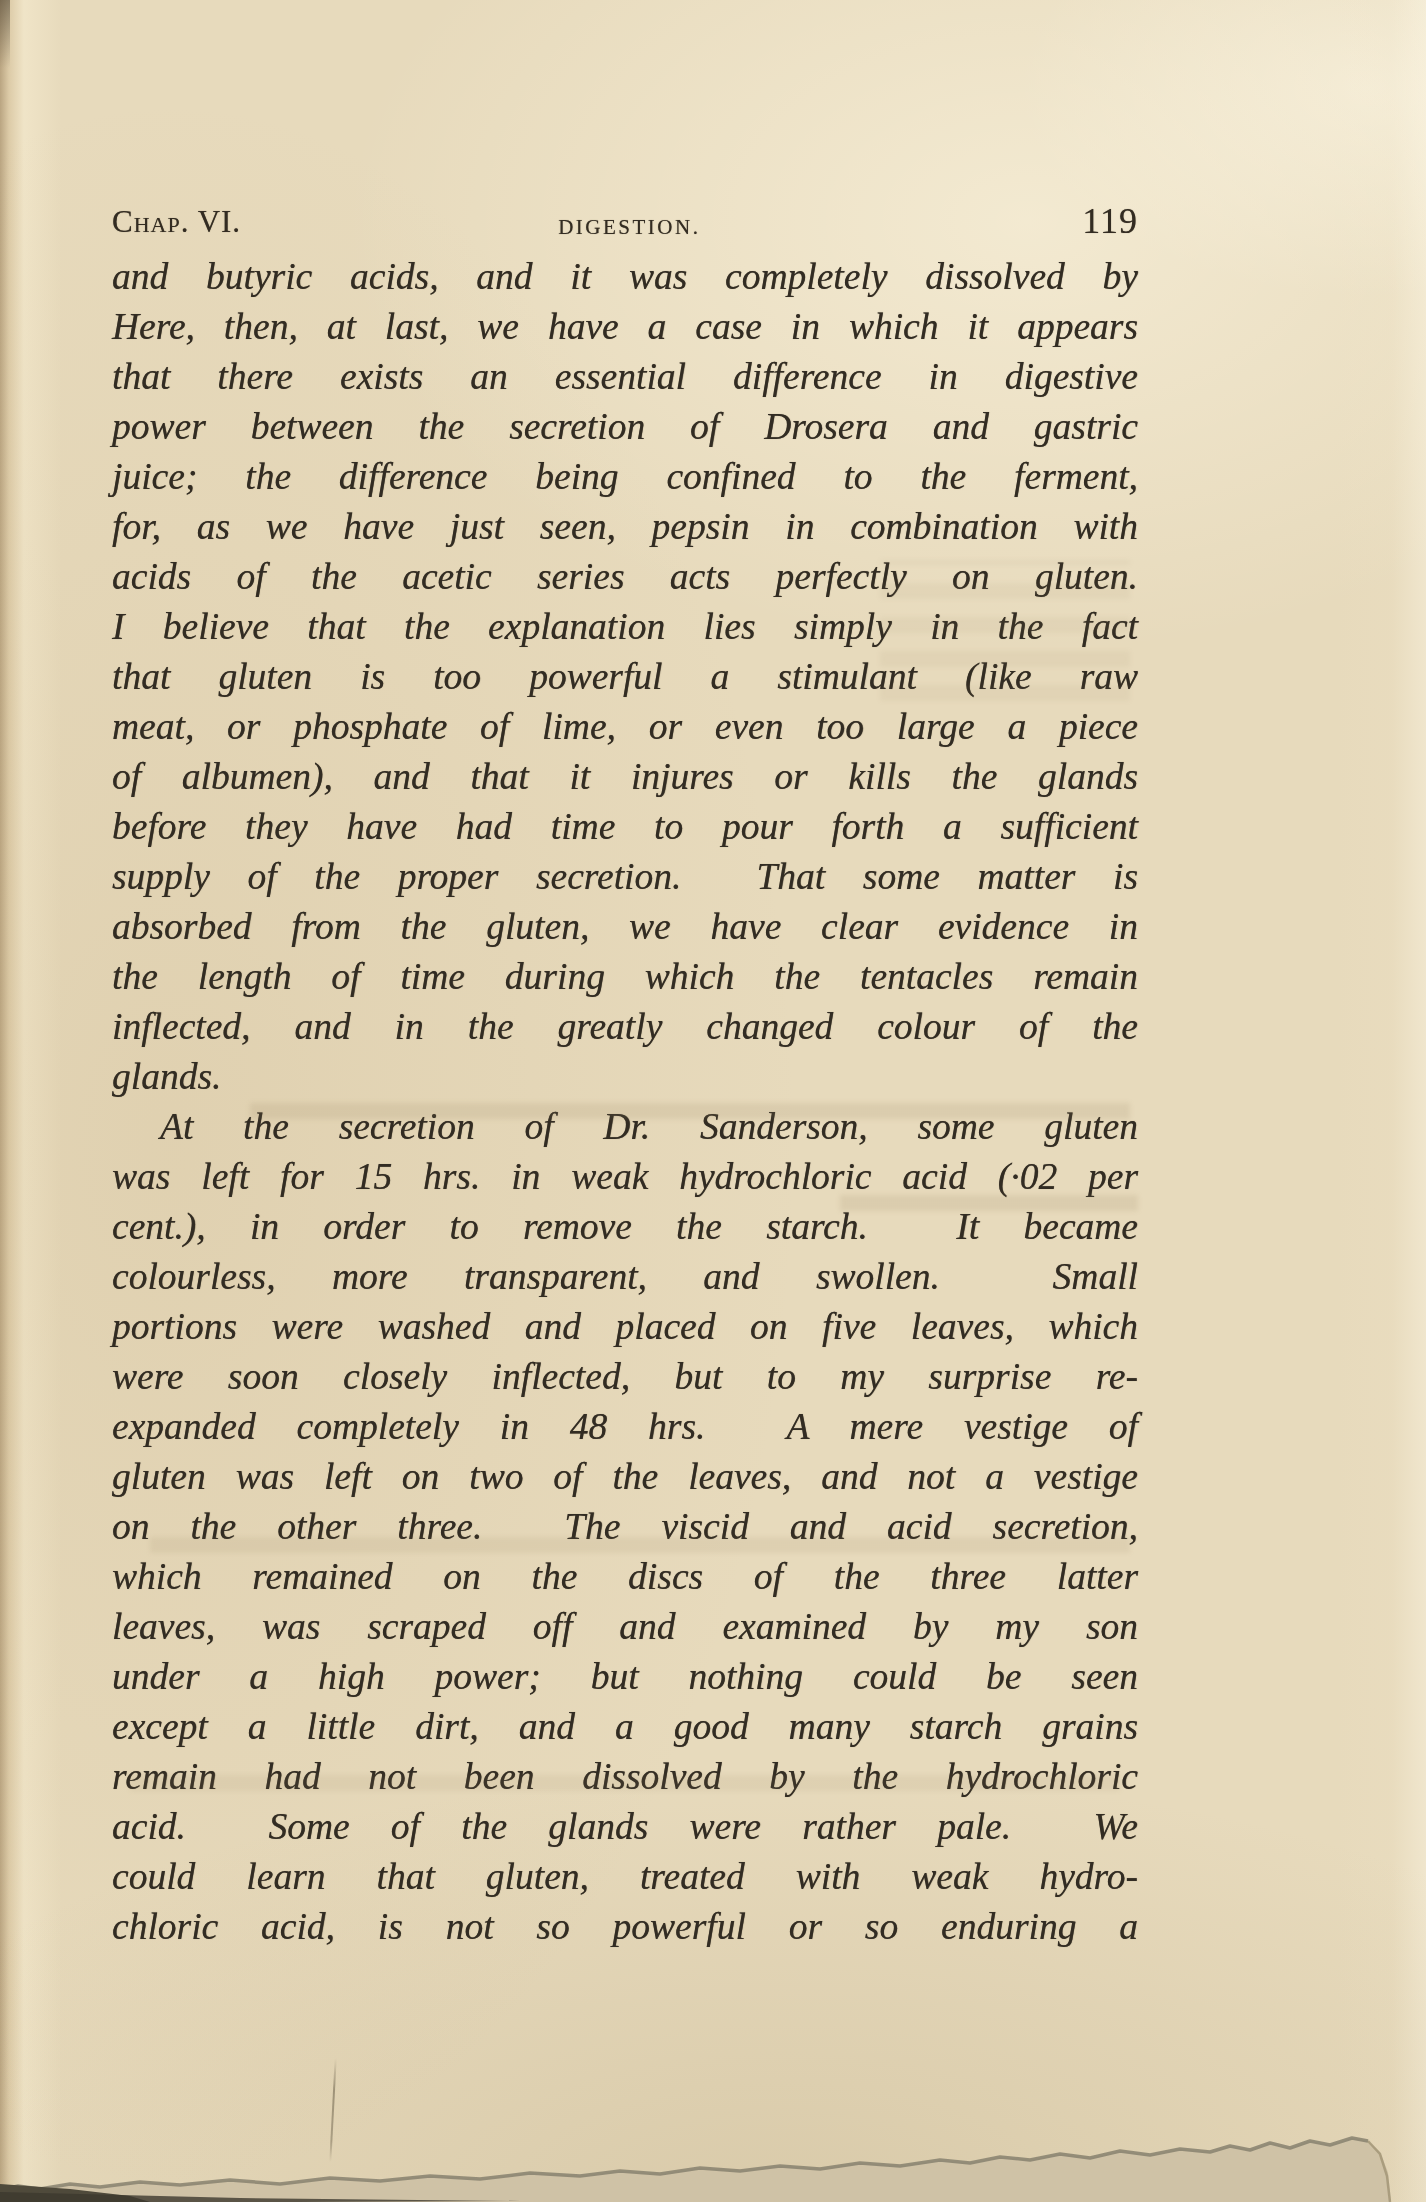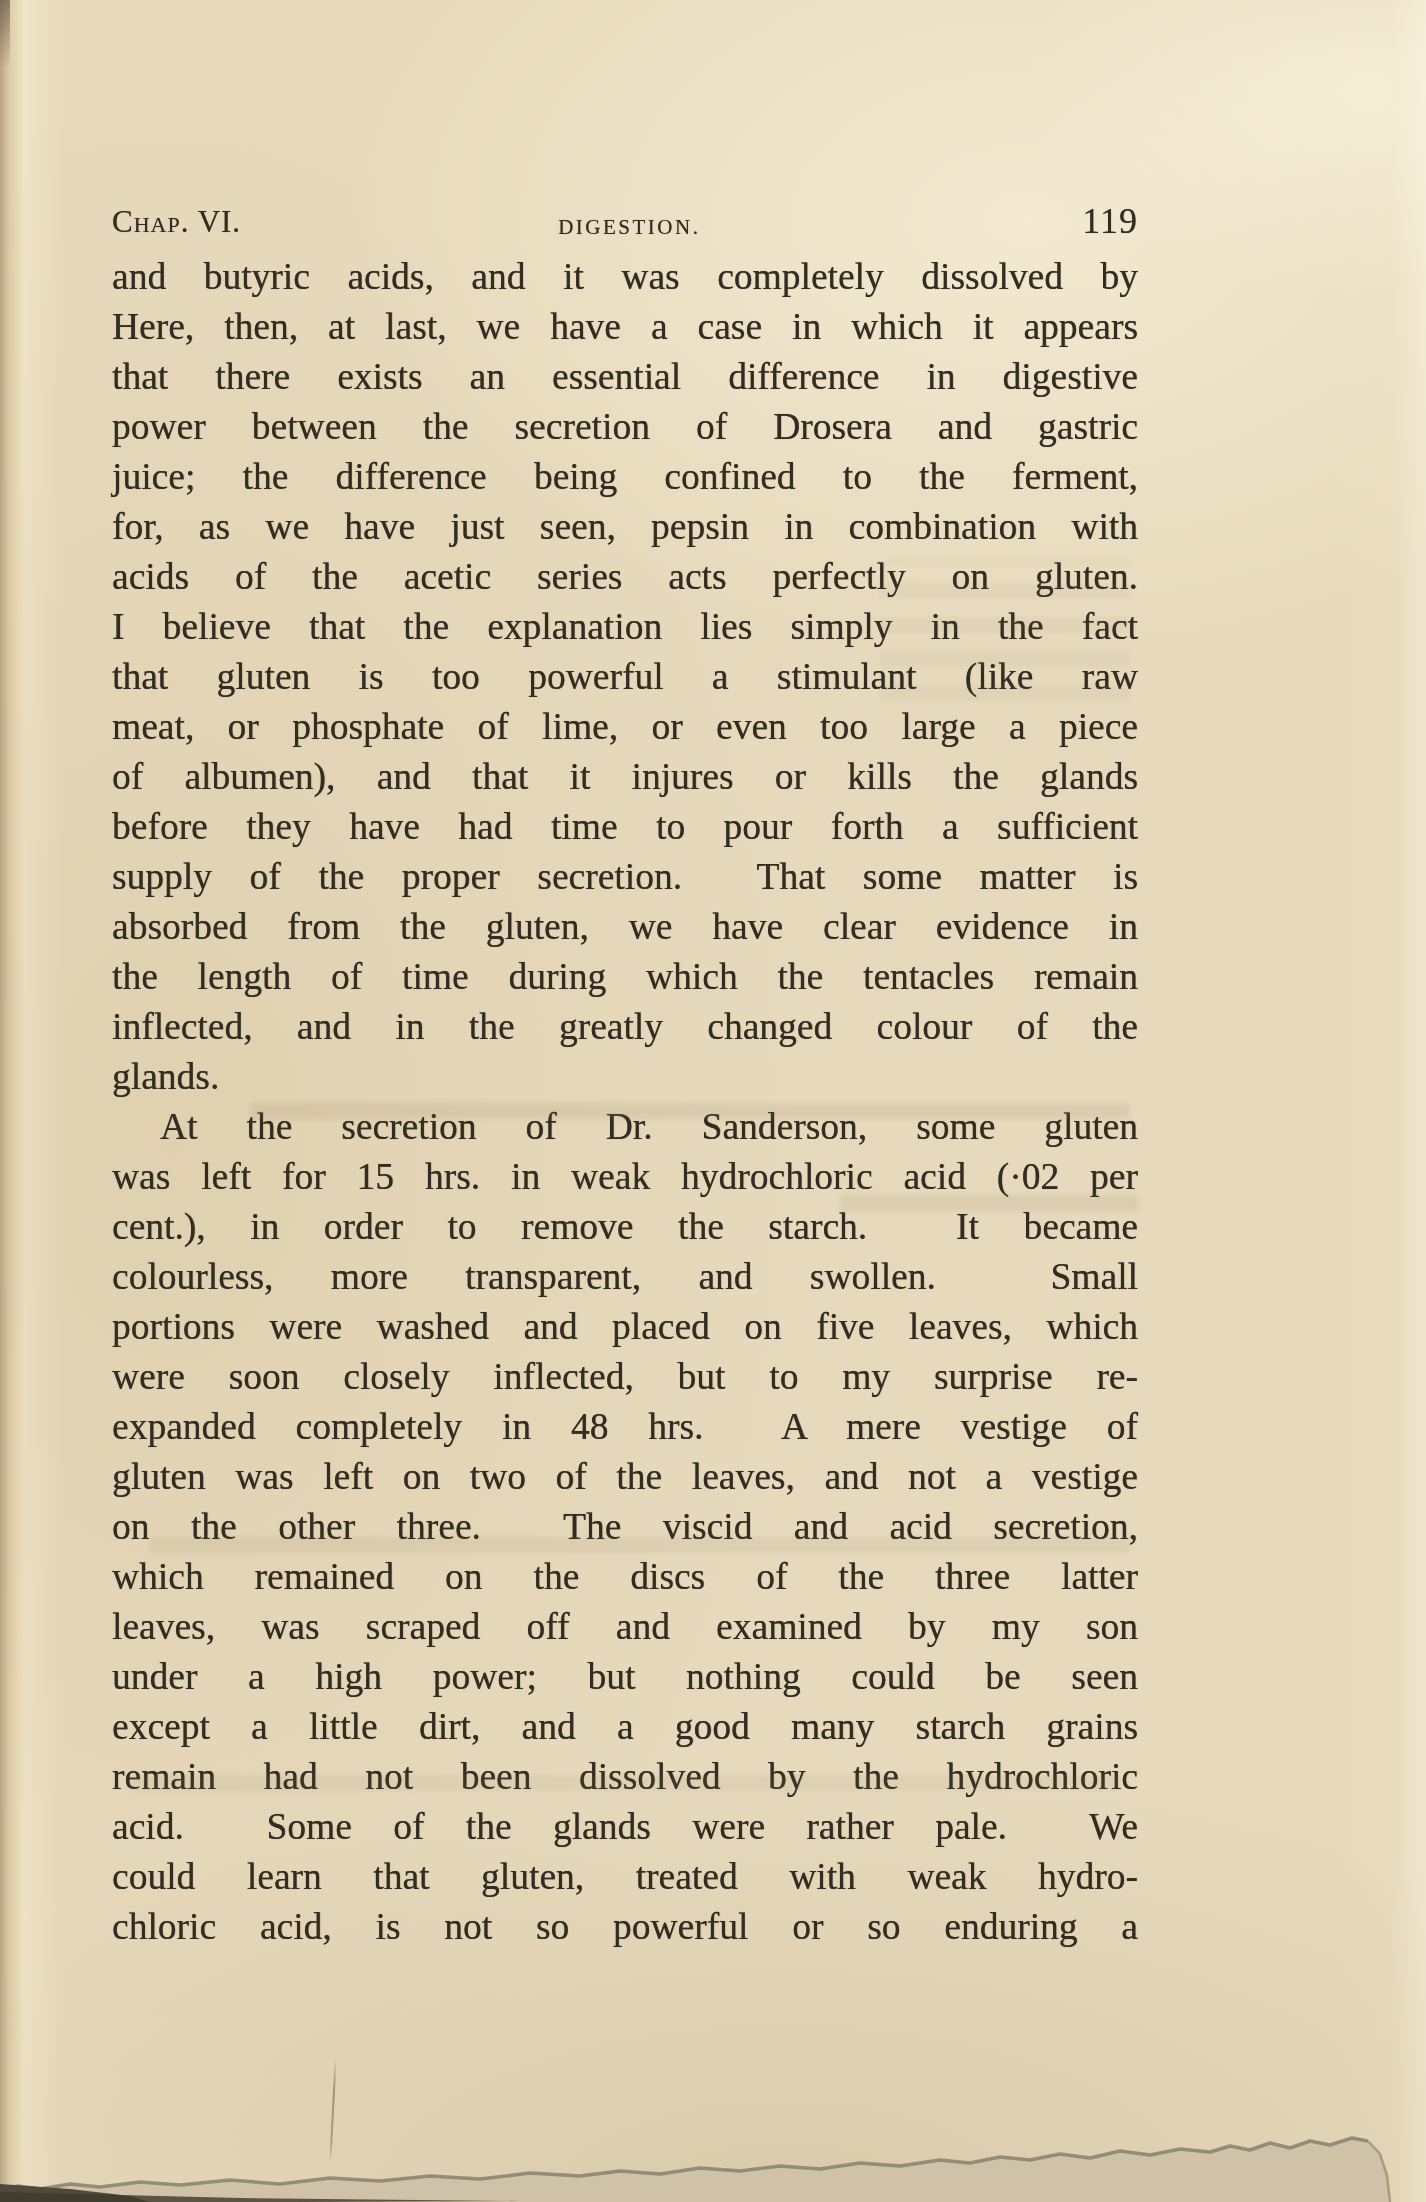--- a/index.html
+++ b/index.html
@@ -38,20 +38,21 @@
   }
   .header .pagenum{
     position:absolute;right:0;bottom:-2px;
     font-size:36px;letter-spacing:1px;
     text-shadow:0 0 .8px rgba(46,38,24,.6);
   }
   
   .textblock{
     position:absolute;left:112px;top:252px;width:1026px;
     color:#322c23;
+    font-style:italic;
   }
   .line{
     font-size:37.5px;line-height:50px;height:50px;
     white-space:pre-wrap;
     text-align:justify;text-align-last:justify;text-justify:inter-word;
     text-shadow:0.3px 0.4px 0.7px rgba(44,36,22,.5), 0 0 .6px rgba(44,36,22,.35);
   }
   .line.parend{text-align-last:left;}
   .line.indent{text-indent:48px;}
   

